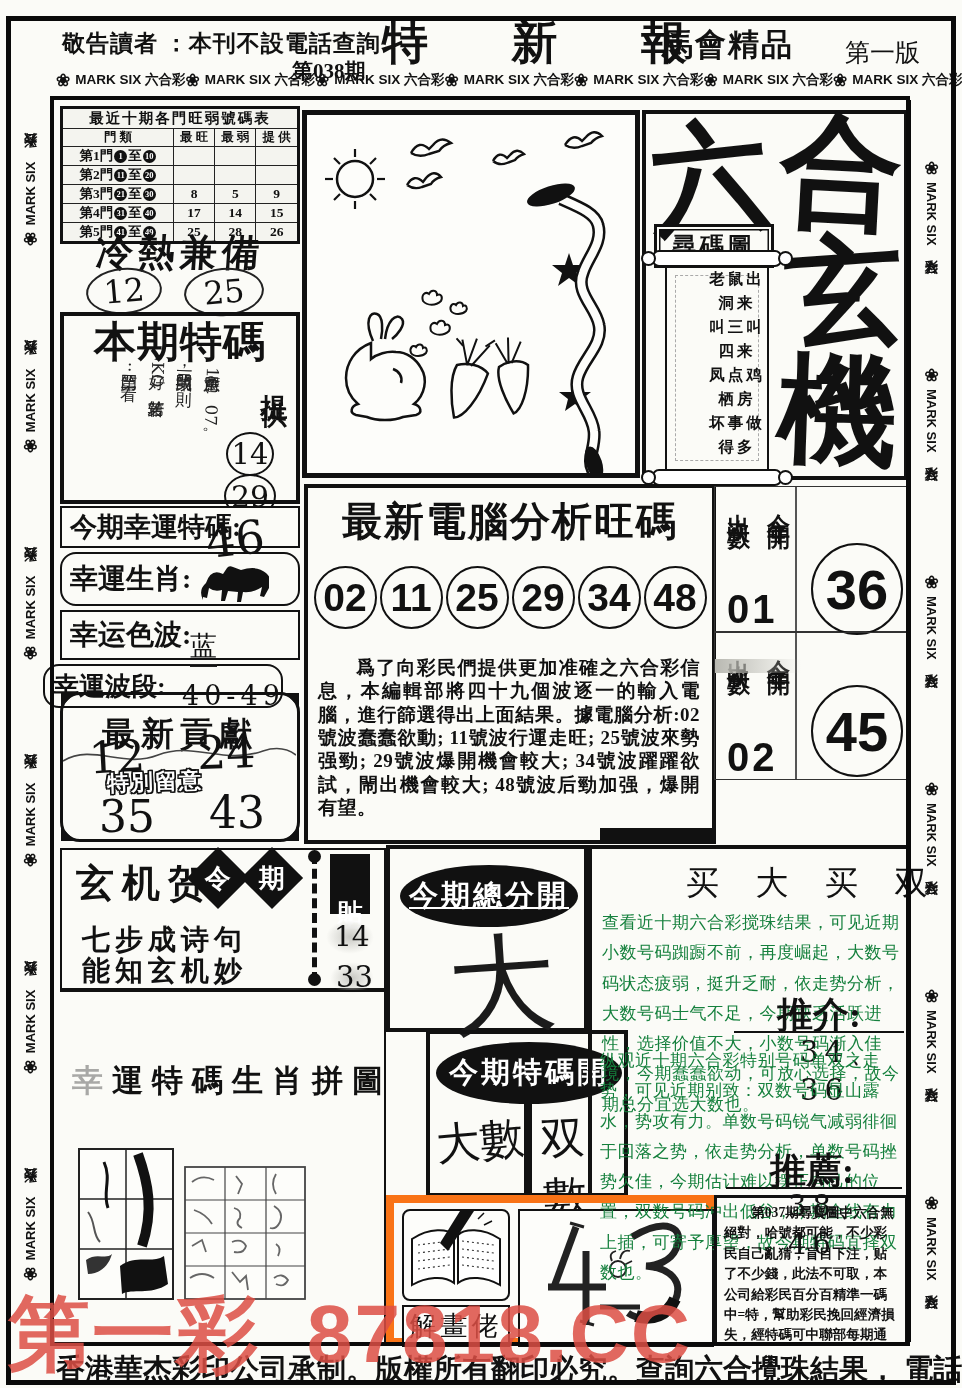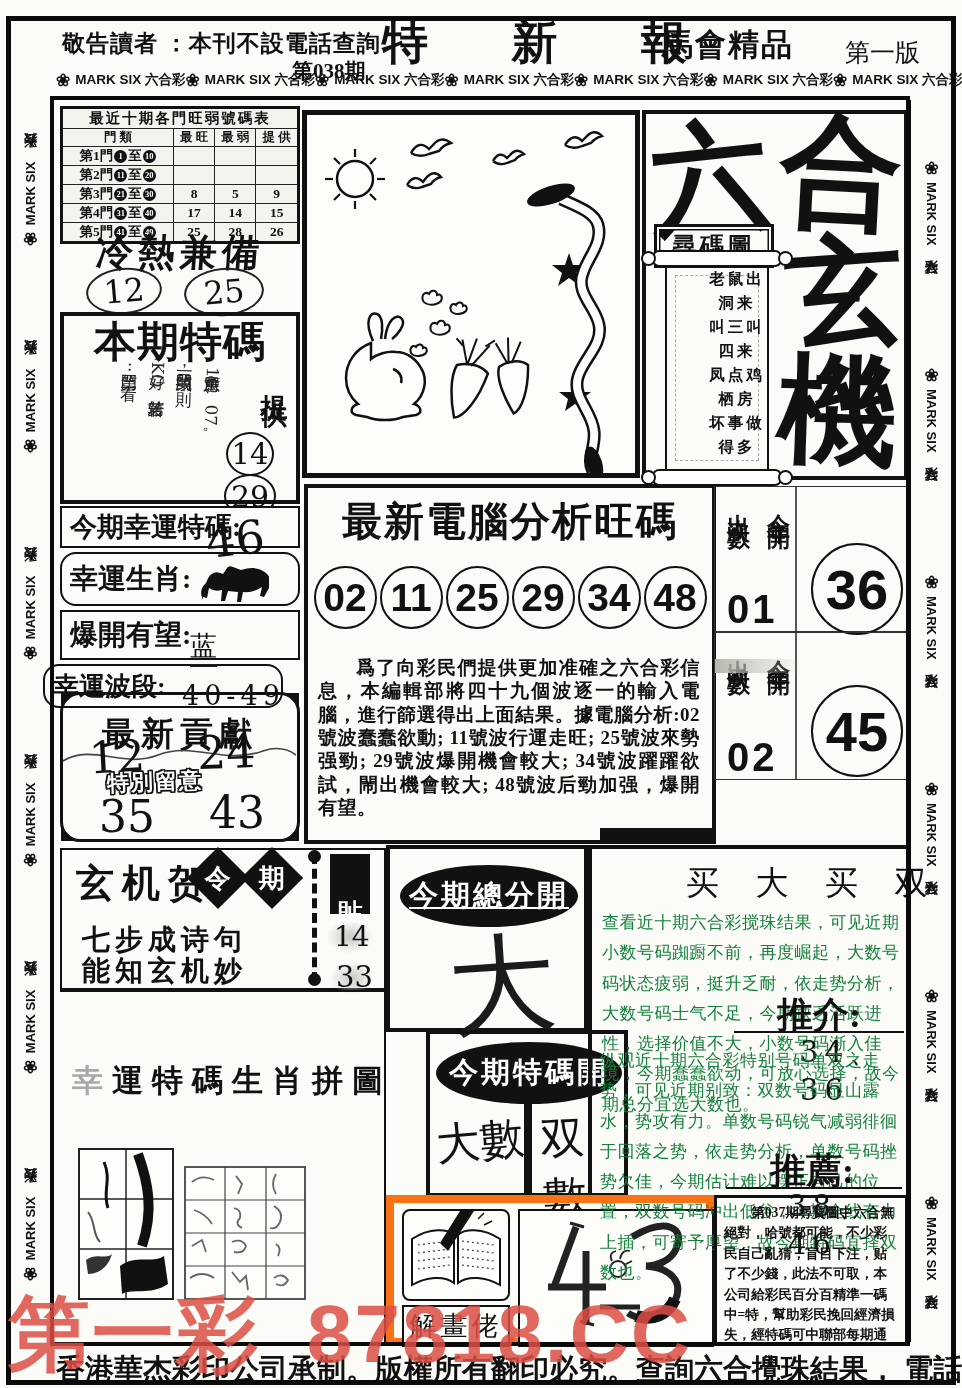--- a/index.html
+++ b/index.html
@@ -306,21 +306,21 @@
   <div class="abs hand" style="left:206px;top:512px;font-size:46px;transform:rotate(-6deg);z-index:27;">46</div>
 
   <div class="abs lucky-row rounded" style="left:60px;top:552px;width:240px;height:54px;font-size:28px;">
     <span>幸運生肖:</span>
     <svg width="74" height="44" viewBox="0 0 74 44" style="margin-left:4px;margin-top:14px;">
       <path d="M8,36 q-5,-10 3,-17 q5,-15 17,-9 l4,-6 q2,-3 6,-1 l8,3 q16,-5 25,3 q7,6 3,15 l-5,9 -4,-1 2,-9 q-9,6 -19,5 l-2,10 -4,0 1,-10 -10,-1 -3,10 -4,0 1,-11 q-8,2 -13,-2 l-2,10 -4,-1 z" fill="#111"></path>
     </svg>
   </div>
 
   <div class="abs lucky-row" style="left:60px;top:610px;width:240px;height:50px;font-size:28px;">
-    <span>爆開有望:</span>
+    <span>幸运色波:</span>
   </div>
   <div class="abs hand" style="left:190px;top:628px;font-size:27px;border-bottom:3px double #222;z-index:27;">蓝</div>
 
   <div class="abs lucky-row rounded" style="left:43px;top:664px;width:240px;height:44px;font-size:26px;">
     <span>幸運波段:</span>
   </div>
   <div class="abs hand" style="left:182px;top:680px;font-size:27px;letter-spacing:5px;z-index:27;">40-49</div>
 
   <div class="abs contrib-box">
     <div class="corner" style="left:-2px;top:-2px;clip-path:polygon(0 0,100% 0,0 100%);"></div>

